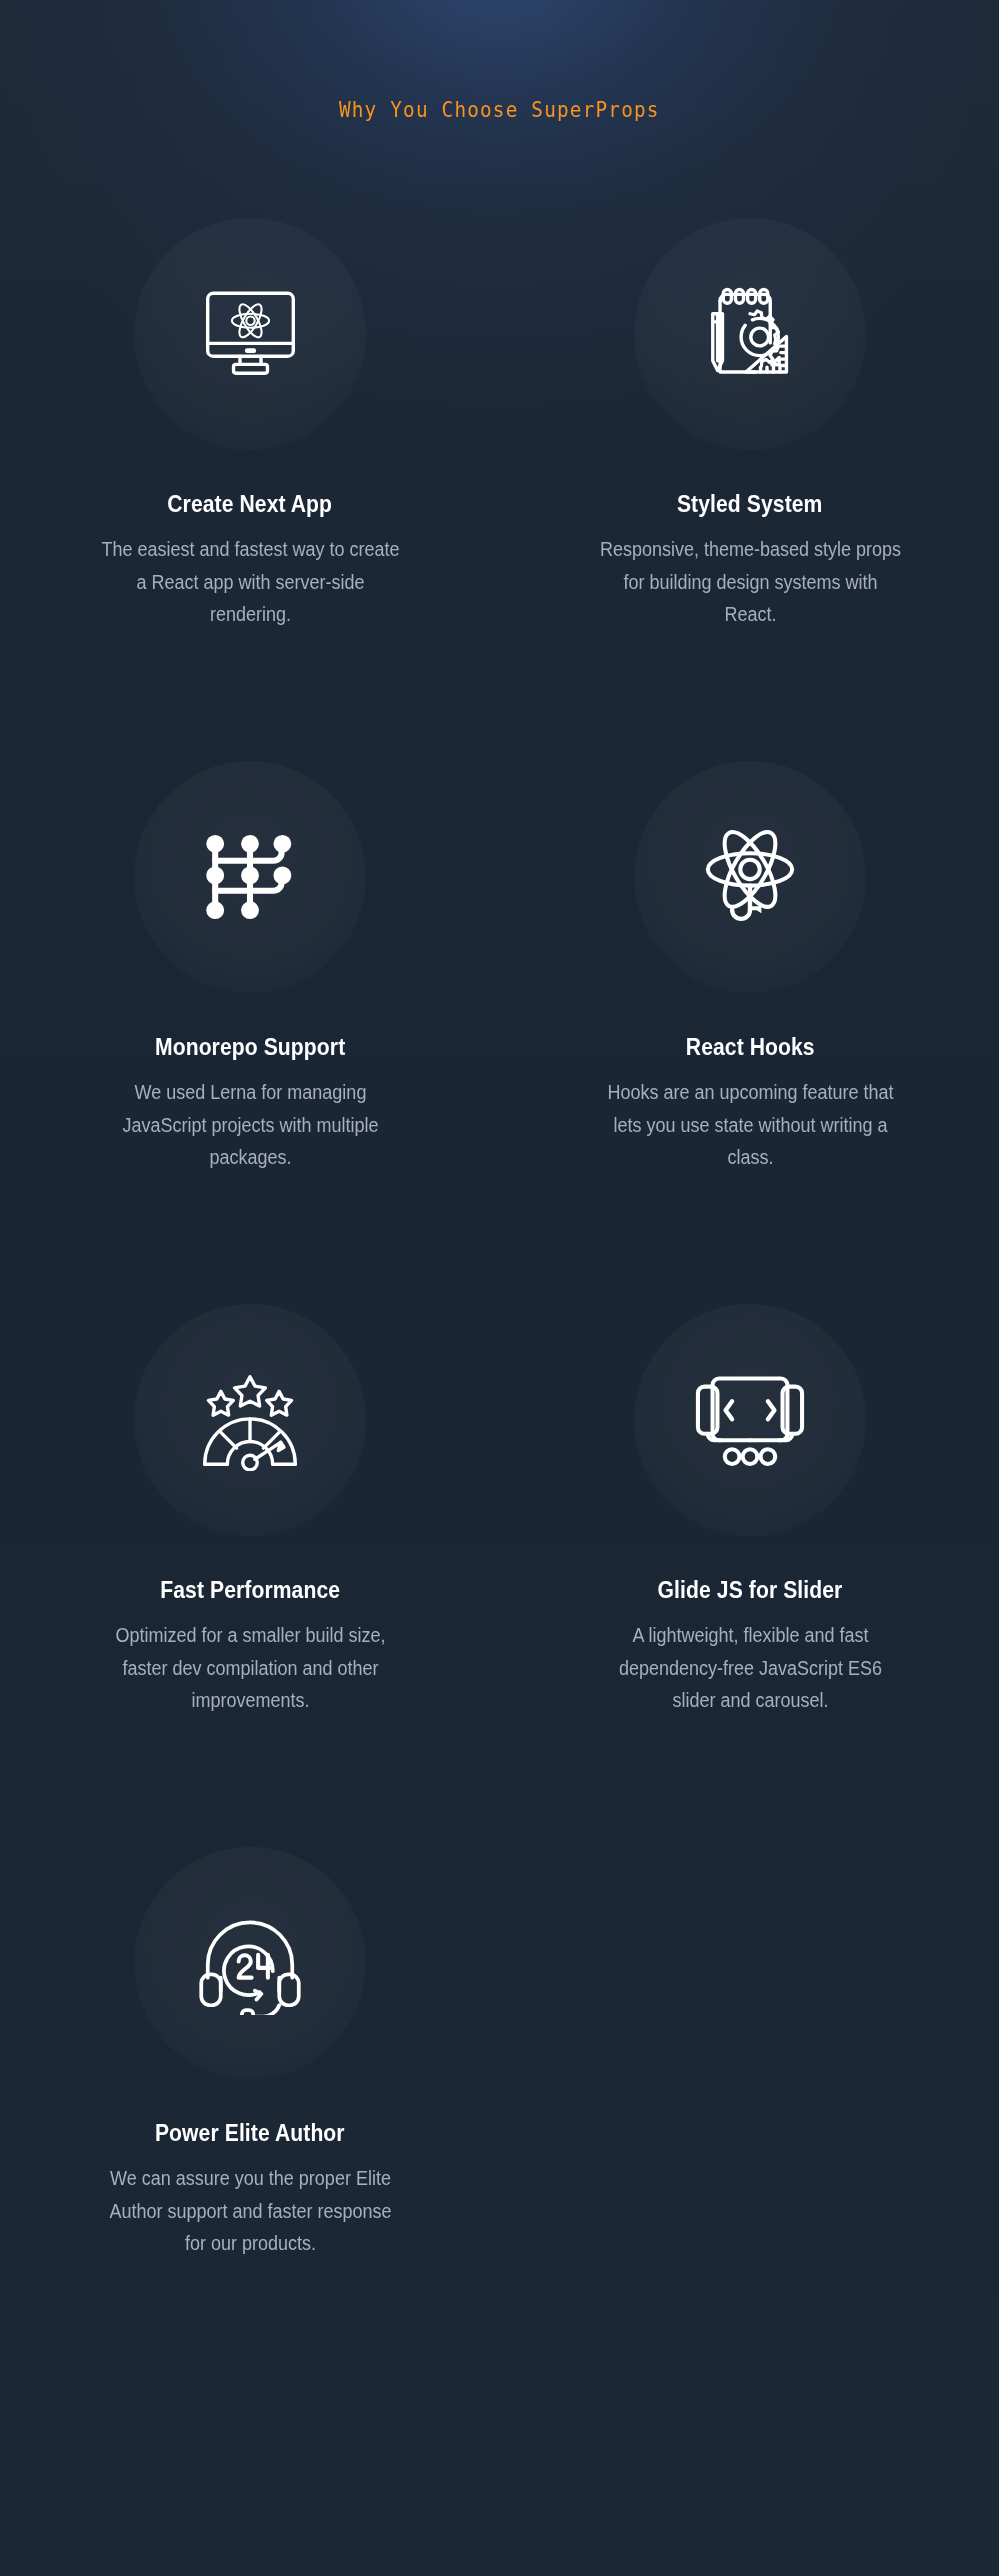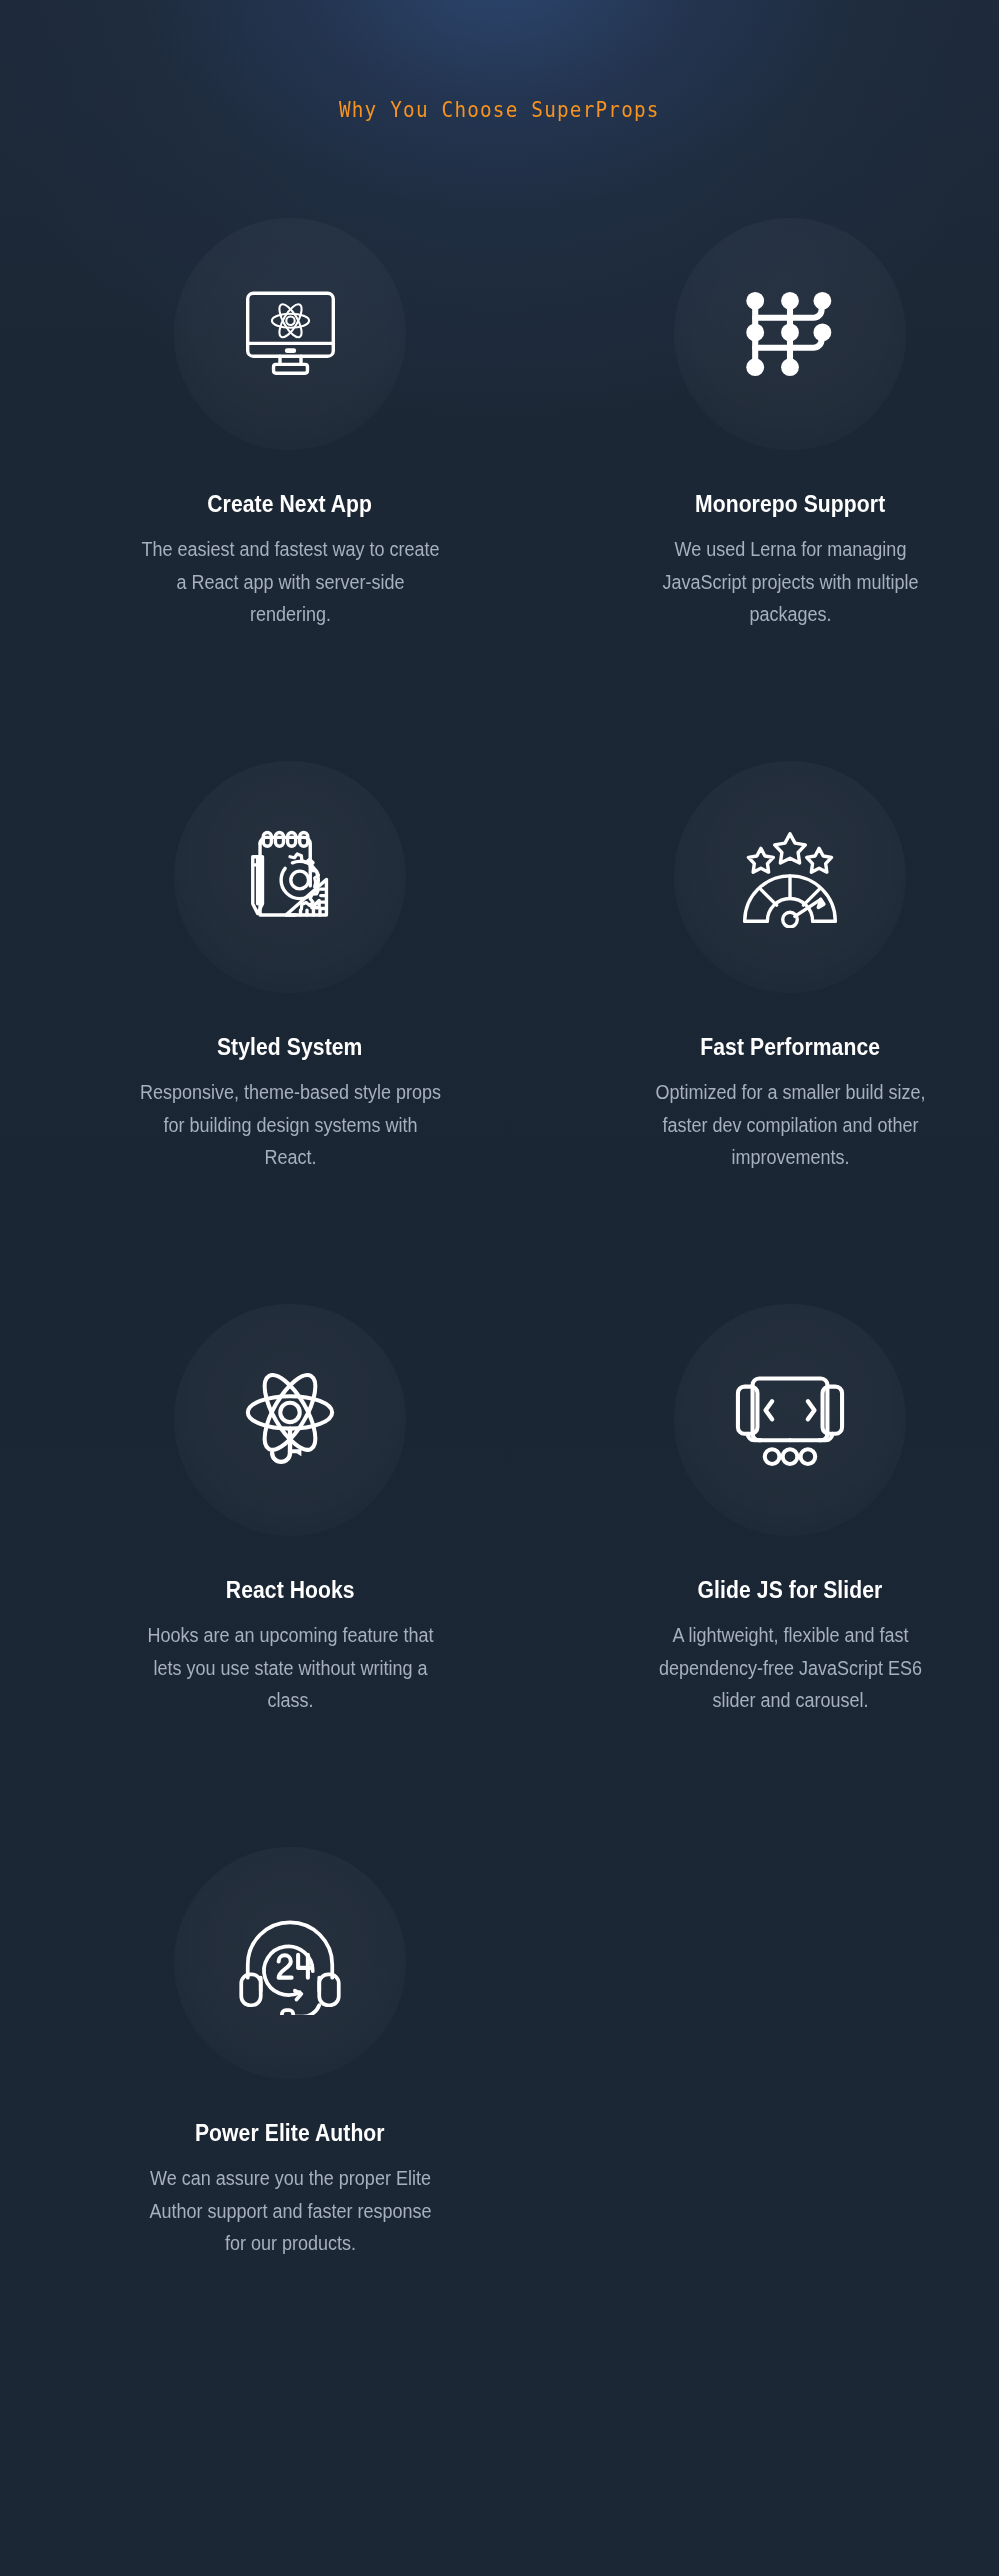--- a/index.html
+++ b/index.html
@@ -45,21 +45,20 @@
     display:inline-block;
   }
 
   
   .features {
     margin-top:97px;
     display:grid;
     grid-template-columns:1fr 1fr;
     column-gap:0px;
     row-gap:0px;
-    margin-left:40px;
   }
   .feature {
     width:500px;
     padding:0 36px;
     text-align:center;
     display:flex;
     flex-direction:column;
     align-items:center;
     height:543px;
   }
@@ -119,20 +118,49 @@
           <g stroke-width="2.6">
             <ellipse cx="65" cy="44" rx="23" ry="8.6"></ellipse>
             <ellipse cx="65" cy="44" rx="23" ry="8.6" transform="rotate(60 65 44)"></ellipse>
             <ellipse cx="65" cy="44" rx="23" ry="8.6" transform="rotate(120 65 44)"></ellipse>
             <circle cx="65" cy="44" r="5.2"></circle>
           </g>
         </svg>
       </div>
       <div class="f-title">Create Next App</div>
       <div class="f-desc">The easiest and fastest way to create a React app with server-side rendering.</div>
+    </div>
+
+    <div class="feature">
+      <div class="icon-wrap">
+        <svg width="102" height="102" viewBox="0 0 126 126" fill="none" stroke="#ffffff" stroke-width="4.2" stroke-linecap="round" stroke-linejoin="round">
+          <path d="M26 22 a8 8 0 0 1 8 -8 H80 a8 8 0 0 1 8 8 V74"></path>
+          <path d="M26 22 V110 H70"></path>
+          <g>
+            <rect x="30" y="8" width="10" height="17" rx="5"></rect>
+            <rect x="45" y="8" width="10" height="17" rx="5"></rect>
+            <rect x="60" y="8" width="10" height="17" rx="5"></rect>
+            <rect x="75" y="8" width="10" height="17" rx="5"></rect>
+          </g>
+          <path d="M17 38 h12 v58 l-6 12 l-6 -12 z"></path>
+          <path d="M17 48 h12 M23 38 v58"></path>
+          <g stroke-width="4">
+            <path d="M63 38 l5.5 1.2 l3.4 -4.6 l5.2 2.2 l0.5 5.7 l5.4 2.3 l4.4 -3.6 l4.1 4.1 l-3.6 4.4 l2.3 5.4 l5.7 0.5 l2.2 5.2 l-4.6 3.4 l1.2 5.5 l-1.2 5.5 l4.6 3.4 l-2.2 5.2 l-5.7 0.5 l-2.3 5.4 l3.6 4.4 l-4.1 4.1 l-4.4 -3.6 l-5.4 2.3 l-0.5 5.7"></path>
+          </g>
+          <g stroke-width="4.2">
+            <path d="M66 45.5 a23 23 0 0 1 9 -1.8 a23 23 0 0 1 23 23 a23 23 0 0 1 -23 23 a23 23 0 0 1 -23 -23 a23 23 0 0 1 5 -14.3"></path>
+            <circle cx="75" cy="66.7" r="11"></circle>
+          </g>
+          <path d="M108 66 L108 110 L58 110 Z"></path>
+          <path d="M99 101 L99 92 L90 101 Z"></path>
+          <path d="M108 78 h-7 M108 86 h-7 M108 94 h-7 M108 102 h-7 M100 110 v-6 M92 110 v-6 M84 110 v-6 M76 110 v-6"></path>
+        </svg>
+      </div>
+      <div class="f-title">Styled System</div>
+      <div class="f-desc">Responsive, theme-based style props for building design systems with React.</div>
     </div>
 
     <div class="feature">
       <div class="icon-wrap">
         <svg width="96" height="102" viewBox="0 0 118 126" fill="none" stroke="#ffffff" stroke-width="7.5" stroke-linecap="round" stroke-linejoin="round">
           <path d="M16 24 V60 M16 60 V102"></path>
           <path d="M59 24 V60 M59 60 V102"></path>
           <path d="M16 43 H88 a10 10 0 0 0 10 -10 V24"></path>
           <path d="M16 80 H88 a10 10 0 0 0 10 -10 V62"></path>
           <g fill="#ffffff" stroke="none">
@@ -146,45 +174,34 @@
             <circle cx="59" cy="104" r="11"></circle>
           </g>
         </svg>
       </div>
       <div class="f-title">Monorepo Support</div>
       <div class="f-desc">We used Lerna for managing JavaScript projects with multiple packages.</div>
     </div>
 
     <div class="feature">
       <div class="icon-wrap">
-        <svg width="102" height="102" viewBox="0 0 126 126" fill="none" stroke="#ffffff" stroke-width="4.2" stroke-linecap="round" stroke-linejoin="round">
-          <path d="M26 22 a8 8 0 0 1 8 -8 H80 a8 8 0 0 1 8 8 V74"></path>
-          <path d="M26 22 V110 H70"></path>
+        <svg width="96" height="107" viewBox="0 0 118 132" fill="none" stroke="#ffffff" stroke-width="5" stroke-linecap="round" stroke-linejoin="round">
           <g>
-            <rect x="30" y="8" width="10" height="17" rx="5"></rect>
-            <rect x="45" y="8" width="10" height="17" rx="5"></rect>
-            <rect x="60" y="8" width="10" height="17" rx="5"></rect>
-            <rect x="75" y="8" width="10" height="17" rx="5"></rect>
-          </g>
-          <path d="M17 38 h12 v58 l-6 12 l-6 -12 z"></path>
-          <path d="M17 48 h12 M23 38 v58"></path>
-          <g stroke-width="4">
-            <path d="M63 38 l5.5 1.2 l3.4 -4.6 l5.2 2.2 l0.5 5.7 l5.4 2.3 l4.4 -3.6 l4.1 4.1 l-3.6 4.4 l2.3 5.4 l5.7 0.5 l2.2 5.2 l-4.6 3.4 l1.2 5.5 l-1.2 5.5 l4.6 3.4 l-2.2 5.2 l-5.7 0.5 l-2.3 5.4 l3.6 4.4 l-4.1 4.1 l-4.4 -3.6 l-5.4 2.3 l-0.5 5.7"></path>
-          </g>
-          <g stroke-width="4.2">
-            <path d="M66 45.5 a23 23 0 0 1 9 -1.8 a23 23 0 0 1 23 23 a23 23 0 0 1 -23 23 a23 23 0 0 1 -23 -23 a23 23 0 0 1 5 -14.3"></path>
-            <circle cx="75" cy="66.7" r="11"></circle>
-          </g>
-          <path d="M108 66 L108 110 L58 110 Z"></path>
-          <path d="M99 101 L99 92 L90 101 Z"></path>
-          <path d="M108 78 h-7 M108 86 h-7 M108 94 h-7 M108 102 h-7 M100 110 v-6 M92 110 v-6 M84 110 v-6 M76 110 v-6"></path>
-        </svg>
-      </div>
-      <div class="f-title">Styled System</div>
-      <div class="f-desc">Responsive, theme-based style props for building design systems with React.</div>
+            <ellipse cx="59" cy="56" rx="52" ry="20"></ellipse>
+            <ellipse cx="59" cy="56" rx="52" ry="20" transform="rotate(60 59 56)"></ellipse>
+            <ellipse cx="59" cy="56" rx="52" ry="20" transform="rotate(120 59 56)"></ellipse>
+            <circle cx="59" cy="56" r="12"></circle>
+          </g>
+          <path d="M59 76 V106 a11 11 0 0 1 -22 0" stroke-width="5.4"></path>
+          <path d="M73 110 l-8 -5 l8 -5 z" fill="#ffffff" stroke="none"></path>
+          <path d="M59 104 H70" stroke-width="5"></path>
+        </svg>
+      </div>
+      <div class="f-title">React Hooks</div>
+      <div class="f-desc">Hooks are an upcoming feature that lets you use state without writing a class.</div>
     </div>
 
     <div class="feature">
       <div class="icon-wrap">
         <svg width="110" height="101" viewBox="0 0 136 124" fill="none" stroke="#ffffff" stroke-width="4.2" stroke-linecap="round" stroke-linejoin="round">
           <path d="M68 8 l6.2 11.5 l12.8 2.2 l-9 9.4 l1.9 13 l-11.9 -5.9 l-11.9 5.9 l1.9 -13 l-9 -9.4 l12.8 -2.2 z"></path>
           <path d="M32 26 l5 9.4 l10.4 1.8 l-7.3 7.6 l1.5 10.6 l-9.6 -4.8 l-9.6 4.8 l1.5 -10.6 l-7.3 -7.6 l10.4 -1.8 z"></path>
           <path d="M104 26 l5 9.4 l10.4 1.8 l-7.3 7.6 l1.5 10.6 l-9.6 -4.8 l-9.6 4.8 l1.5 -10.6 l-7.3 -7.6 l10.4 -1.8 z"></path>
           <path d="M12 116 a56 56 0 0 1 112 0"></path>
           <path d="M40 116 a28 28 0 0 1 56 0"></path>
@@ -196,38 +213,20 @@
           <path d="M106 89 l4 6 l-7 4 z" fill="#ffffff"></path>
           <circle cx="68" cy="114" r="9"></circle>
         </svg>
       </div>
       <div class="f-title">Fast Performance</div>
       <div class="f-desc">Optimized for a smaller build size, faster dev compilation and other improvements.</div>
     </div>
 
     <div class="feature">
       <div class="icon-wrap">
-        <svg width="96" height="107" viewBox="0 0 118 132" fill="none" stroke="#ffffff" stroke-width="5" stroke-linecap="round" stroke-linejoin="round">
-          <g>
-            <ellipse cx="59" cy="56" rx="52" ry="20"></ellipse>
-            <ellipse cx="59" cy="56" rx="52" ry="20" transform="rotate(60 59 56)"></ellipse>
-            <ellipse cx="59" cy="56" rx="52" ry="20" transform="rotate(120 59 56)"></ellipse>
-            <circle cx="59" cy="56" r="12"></circle>
-          </g>
-          <path d="M59 76 V106 a11 11 0 0 1 -22 0" stroke-width="5.4"></path>
-          <path d="M73 110 l-8 -5 l8 -5 z" fill="#ffffff" stroke="none"></path>
-          <path d="M59 104 H70" stroke-width="5"></path>
-        </svg>
-      </div>
-      <div class="f-title">React Hooks</div>
-      <div class="f-desc">Hooks are an upcoming feature that lets you use state without writing a class.</div>
-    </div>
-
-    <div class="feature">
-      <div class="icon-wrap">
         <svg width="114" height="96" viewBox="0 0 140 118" fill="none" stroke="#ffffff" stroke-width="5" stroke-linecap="round" stroke-linejoin="round">
           <rect x="6" y="18" width="24" height="58" rx="8"></rect>
           <rect x="110" y="18" width="24" height="58" rx="8"></rect>
           <path d="M34 84 H26 a8 8 0 0 1 -8 -8"></path>
           <path d="M106 84 H114 a8 8 0 0 0 8 -8"></path>
           <rect x="24" y="8" width="92" height="76" rx="8"></rect>
           <path d="M70 84 h0.1"></path>
           <path d="M48 36 L40 47 L48 58" stroke-width="5.4"></path>
           <path d="M92 36 L100 47 L92 58" stroke-width="5.4"></path>
           <circle cx="48" cy="104" r="9"></circle>

